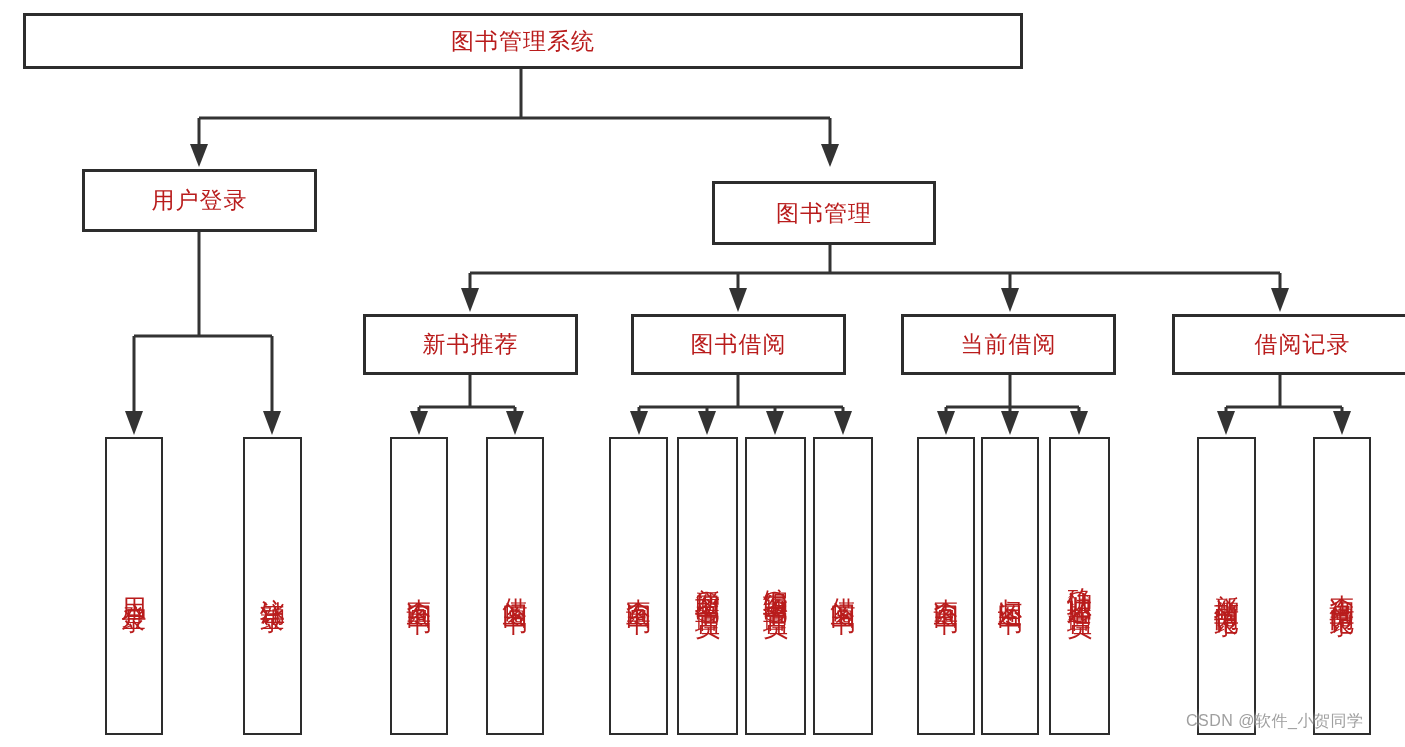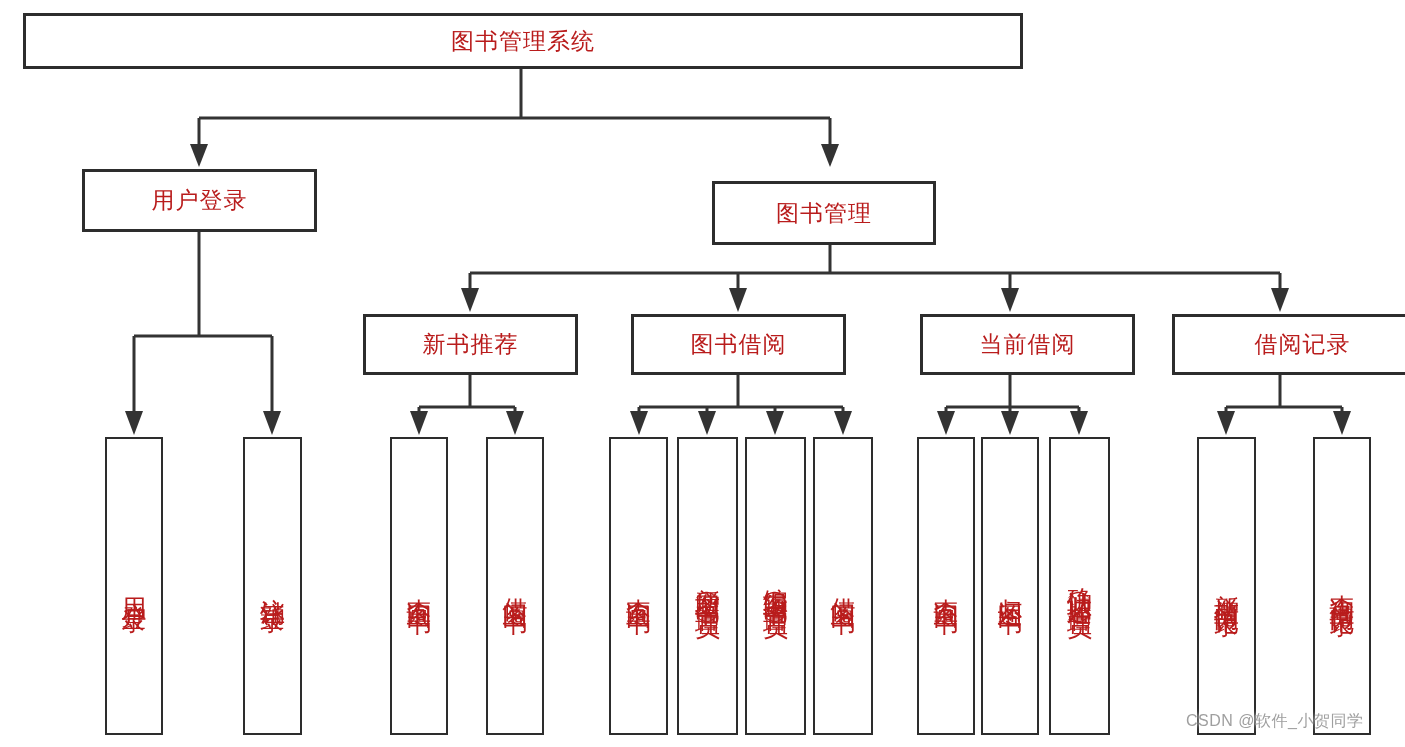--- a/index.html
+++ b/index.html
@@ -119,21 +119,21 @@
   <div class="box" style="left:712px; top:181px; width:224px; height:64px;">
     <span class="h-label">图书管理</span>
   </div>
 
   <div class="box" style="left:363px; top:314px; width:215px; height:61px;">
     <span class="h-label">新书推荐</span>
   </div>
   <div class="box" style="left:631px; top:314px; width:215px; height:61px;">
     <span class="h-label">图书借阅</span>
   </div>
-  <div class="box" style="left:920px; top:314px; width:215px; height:61px;">
+  <div class="box" style="left:901px; top:314px; width:215px; height:61px;">
     <span class="h-label">当前借阅</span>
   </div>
   <div class="box" style="left:1172px; top:314px; width:261px; height:61px;">
     <span class="h-label">借阅记录</span>
   </div>
 
   <div class="box leaf" style="left:105px; top:437px; width:58px; height:298px;">
     <span class="v-label">用户登录</span>
   </div>
   <div class="box leaf" style="left:243px; top:437px; width:59px; height:298px;">

